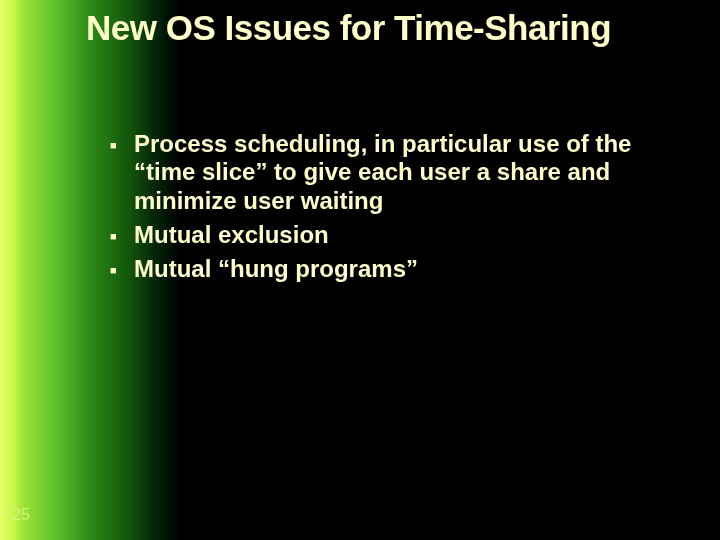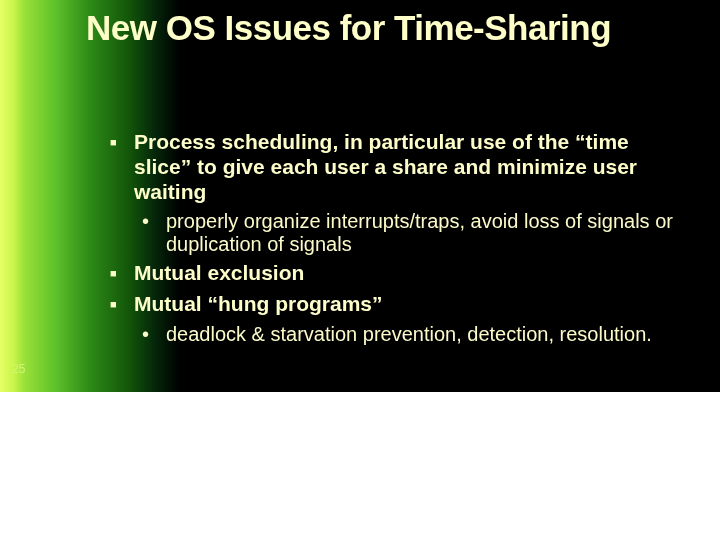--- a/index.html
+++ b/index.html
@@ -7,21 +7,21 @@
     padding: 0;
     width: 720px;
     height: 540px;
     overflow: hidden;
     font-family: Arial, "Helvetica Neue", Helvetica, sans-serif;
     color: #fdfdc9;
   }
   .slide {
     position: relative;
     width: 720px;
-    height: 392px;
+    height: 540px;
     background:
       linear-gradient(to right,
         #e6ff66 0px, #c8f54a 14px,
         #9be139 24px, #5ec22a 55px,
         #2d8a17 90px, #125409 130px,
         #05260a 155px, #000000 180px, #000000 100%);
   }
   .title {
     position: absolute;
     top: 10px;
@@ -33,21 +33,21 @@
     color: #fefec8;
     letter-spacing: -0.5px;
   }
   .body {
     position: absolute;
     top: 130px;
     left: 86px;
     right: 30px;
   }
   .lvl1 {
-    font-size: 21px;
+    font-size: 24px;
     font-weight: 700;
     margin: 0 0 6px 0;
     padding-left: 48px;
     text-indent: -24px;
     line-height: 1.18;
   }
   .lvl1::before {
     content: "■";
     font-size: 11px;
     display: inline-block;
@@ -68,33 +68,31 @@
   .lvl2::before {
     content: "•";
     display: inline-block;
     width: 24px;
     text-indent: 0;
   }
   .pagenum {
     position: absolute;
     left: 12px;
     bottom: 16px;
-    font-size: 12px;
+    font-size: 16px;
     color: #d4f37a;
   }
 </style>
 </head>
 <body>
 
 <div class="slide">
 
   <div class="title">New OS Issues for Time-Sharing</div>
 
   <div class="body">
     <p class="lvl1">Process scheduling, in particular use of the “time slice” to give each user a share and minimize user waiting</p>
-    <p class="lvl2">properly organize interrupts/traps, avoid loss of signals or duplication of signals</p>
     <p class="lvl1">Mutual exclusion</p>
     <p class="lvl1">Mutual “hung programs”</p>
-    <p class="lvl2">deadlock &amp; starvation prevention, detection, resolution.</p>
   </div>
 
   <div class="pagenum">25</div>
 </div>
 
 </body></html>

